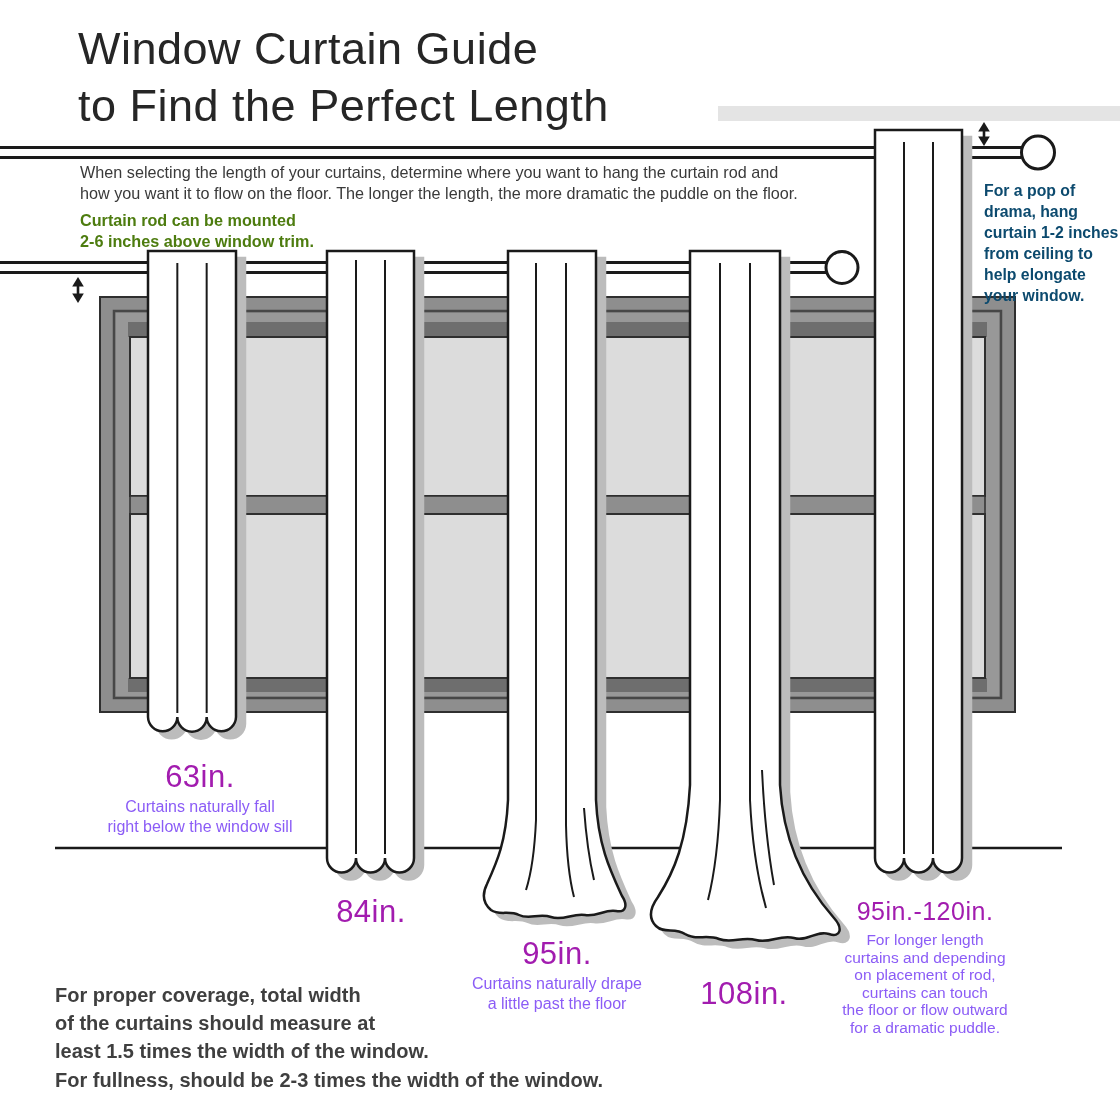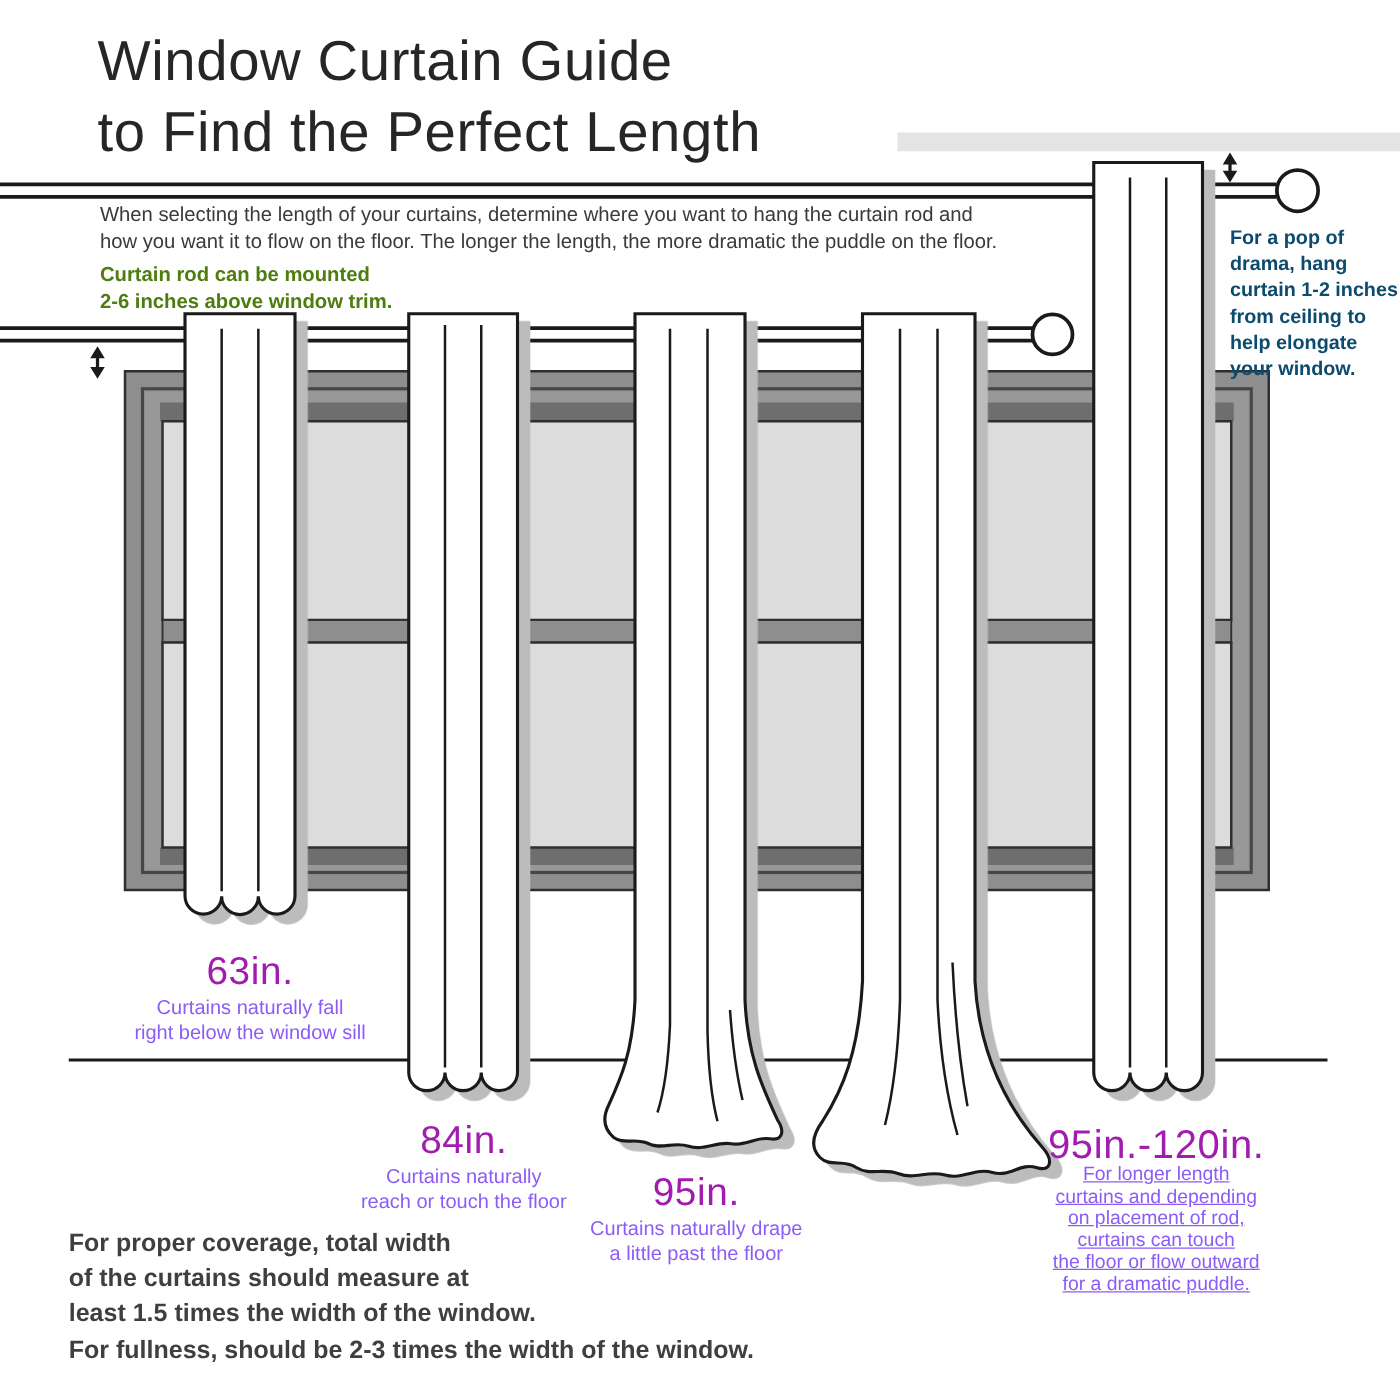--- a/index.html
+++ b/index.html
@@ -8,22 +8,22 @@
   #art{position:absolute;left:0;top:0;z-index:0;}
   .txt{position:absolute;z-index:2;}
   .title{left:78px;top:20px;font-size:45px;line-height:57px;font-weight:300;
          letter-spacing:0.5px;color:#262626;}
   .intro{left:80px;top:162px;font-size:16.2px;line-height:21px;color:#3a3a3a;}
   .rod-note{left:80px;top:210px;font-size:16.2px;line-height:21px;font-weight:bold;color:#4d7c0f;}
   .drama-note{left:984px;top:180px;width:136px;font-size:15.8px;line-height:21px;
               font-weight:bold;color:#0c4a6e;}
   .clabel{width:260px;text-align:center;font-size:31px;font-weight:300;color:#a21caf;letter-spacing:0.5px;}
   .cdesc{width:260px;text-align:center;font-size:16px;line-height:20px;color:#8b5cf6;}
-  .clabel.small{font-size:32px;}
-  .cdesc.tight{font-size:15.5px;line-height:17.5px;text-decoration:underline;}
+  .clabel.small{font-size:25px;}
+  .cdesc.tight{font-size:15.5px;line-height:17.5px;}
   .footer{left:55px;top:981px;width:680px;font-size:20px;line-height:28.2px;
           font-weight:bold;color:#3f3f3f;}
   .curtain{filter:drop-shadow(9px 7px 0 #bcbcbc);}
 </style>
 </head>
 <body>
 
 <div id="stage">
 
   <svg id="art" width="1120" height="1120" viewBox="0 0 1120 1120">
@@ -122,24 +122,24 @@
   <div class="txt title">Window Curtain Guide<br>to Find the Perfect Length</div>
 
   <div class="txt rod-note">Curtain rod can be mounted<br>2-6 inches above window trim.</div>
 
   <div class="txt drama-note">For a pop of<br>drama, hang<br>curtain 1-2 inches<br>from ceiling to<br>help elongate<br>your window.</div>
 
   <div class="txt clabel" style="left:70px;top:759px">63in.</div>
   <div class="txt cdesc" style="left:70px;top:797px">Curtains naturally fall<br>right below the window sill</div>
 
   <div class="txt clabel" style="left:241px;top:894px">84in.</div>
-  <div class="txt cdesc" style="left:241px;top:932px">Curtains naturally<br>reach or touch the floor</div>
 
   <div class="txt clabel" style="left:427px;top:936px">95in.</div>
   <div class="txt cdesc" style="left:427px;top:974px">Curtains naturally drape<br>a little past the floor</div>
 
+  <div class="txt clabel" style="left:614px;top:976px">108in.</div>
 
   <div class="txt clabel small" style="left:795px;top:897px">95in.-120in.</div>
   <div class="txt cdesc tight" style="left:795px;top:931px">For longer length<br>curtains and depending<br>on placement of rod,<br>curtains can touch<br>the floor or flow outward<br>for a dramatic puddle.</div>
 
   <div class="txt footer">For proper coverage, total width<br>of the curtains should measure at<br>least 1.5 times the width of the window.<br>For fullness, should be 2-3 times the width of the window.</div>
 
 </div>
 
 </body></html>

